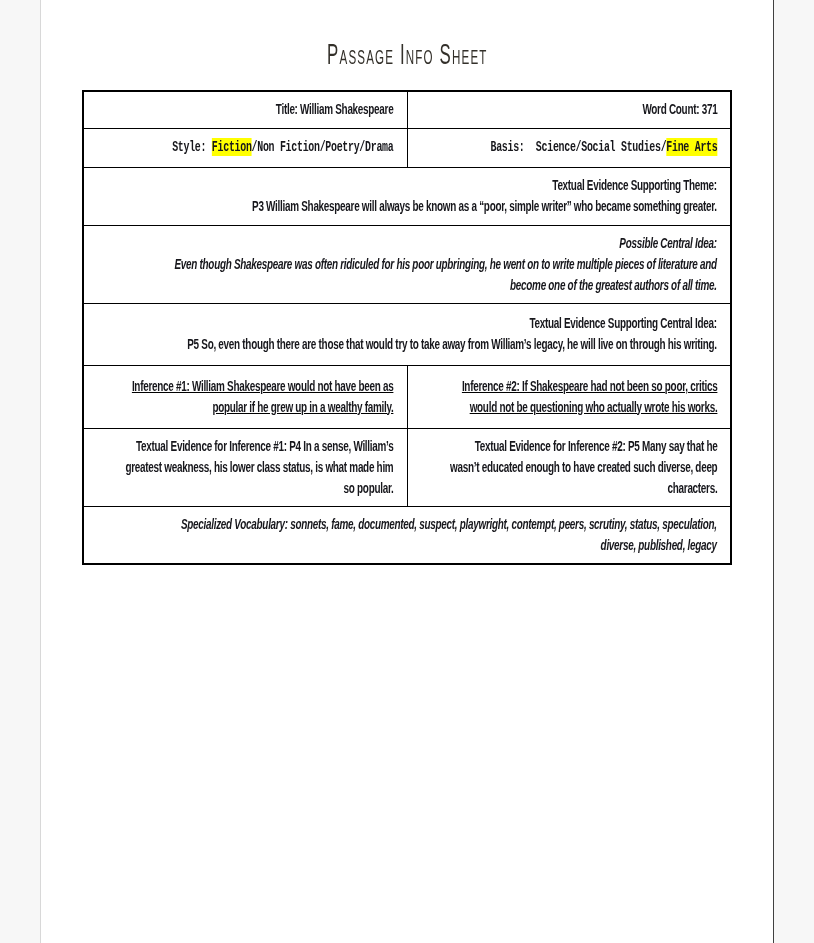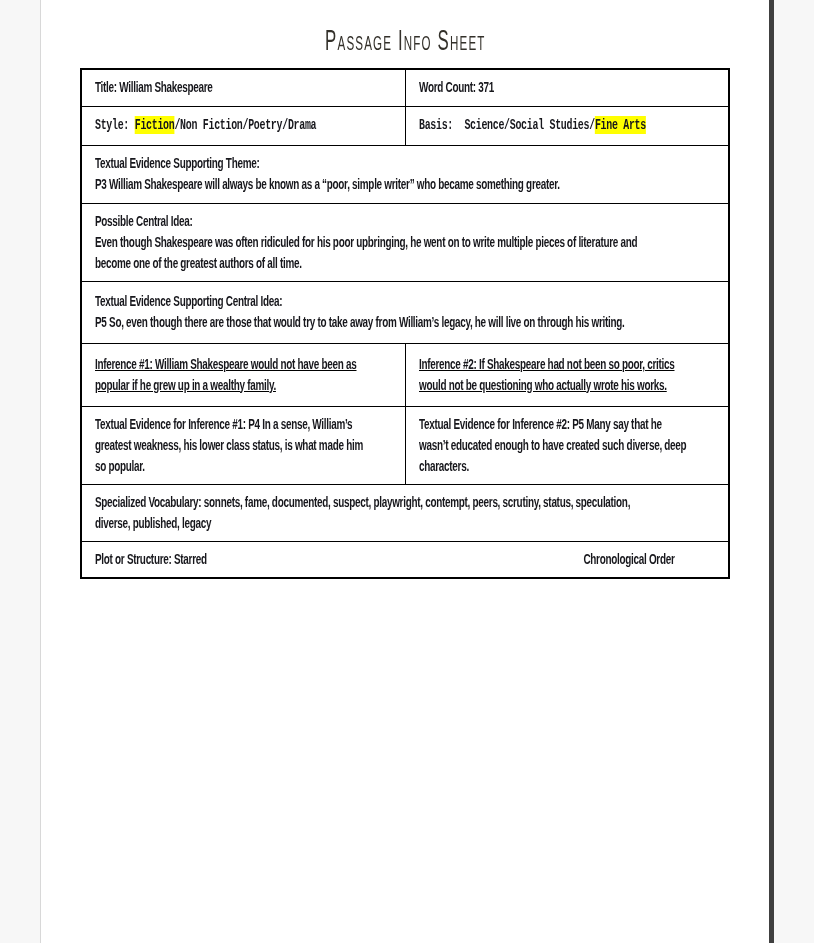--- a/index.html
+++ b/index.html
@@ -11,45 +11,46 @@
     overflow: hidden;
   }
   .page {
     position: absolute;
     left: 40px;
     top: 0;
     width: 734px;
     height: 943px;
     background: #ffffff;
     border-left: 1px solid #d8d8d8;
-    border-right: 5px solid #404040;
-    padding-top: 24px;
+    border-right: 1px solid #404040;
+    padding-top: 38px;
   }
   .title-wrap {
     text-align: center;
     height: 36px;
     margin-bottom: 7px;
   }
   .doc-title {
     display: inline-block;
     font-size: 29px;
     font-weight: 400;
     font-variant: small-caps;
     letter-spacing: 2px;
     color: #33302a;
     transform: scaleX(0.58);
     transform-origin: 50% 50%;
     white-space: pre;
   }
   table.info {
     width: 648px;
-    margin: 8px auto;
+    margin: 16px auto;
     border-collapse: collapse;
     table-layout: fixed;
     border: 2px solid #000;
+    text-align: right;
   }
   table.info td {
     border: 1px solid #000;
     padding: 7px 13px;
     vertical-align: middle;
     overflow: hidden;
     color: #17171c;
   }
   .cond {
     display: block;
@@ -93,25 +94,25 @@
     color: inherit;
     padding: 1px 0;
   }
   
   tr.r1  { height: 37px; }
   tr.r2  { height: 37px; }
   tr.r3  { height: 39px; font-family: Liberation Mono, monospace; }
   tr.r4  { height: 40px; }
   tr.r5  { height: 41px; }
   tr.r6  { height: 58px; }
-  tr.r7  { height: 78px; }
+  tr.r7  { height: 78px; font-style: italic; }
   tr.r8  { height: 62px; }
   tr.r9  { height: 63px; text-decoration: underline; }
   tr.r10 { height: 75px; }
-  tr.r11 { height: 57px; }
+  tr.r11 { height: 57px; font-style: italic; }
   tr.r12 { height: 35px; }
 </style>
 </head>
 <body>
 
 <div class="page">
 
   <div class="title-wrap">
     <span class="doc-title">Passage Info Sheet</span>
   </div>
@@ -190,24 +191,16 @@
       </td>
     </tr>
 
     <tr class="r11">
       <td colspan="2">
         <span class="cond">Specialized Vocabulary: sonnets, fame, documented, suspect, playwright, contempt, peers, scrutiny, status, speculation,
 diverse, published, legacy</span>
       </td>
     </tr>
 
-    <tr class="r12">
-      <td colspan="2">
-        <div class="row-flex">
-          <span class="cond-il">Plot or Structure: Starred</span>
-          <span class="cond-right">Chronological Order</span>
-        </div>
-      </td>
-    </tr>
 
   </tbody>
     </table>
 </div>
 
 </body></html>

